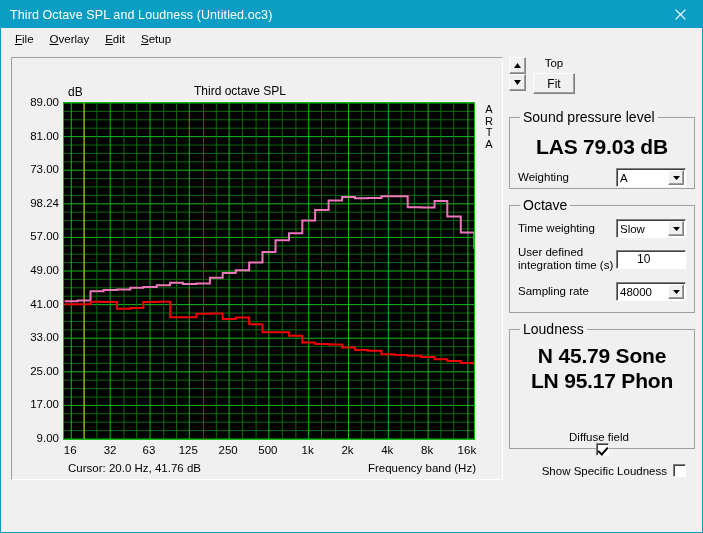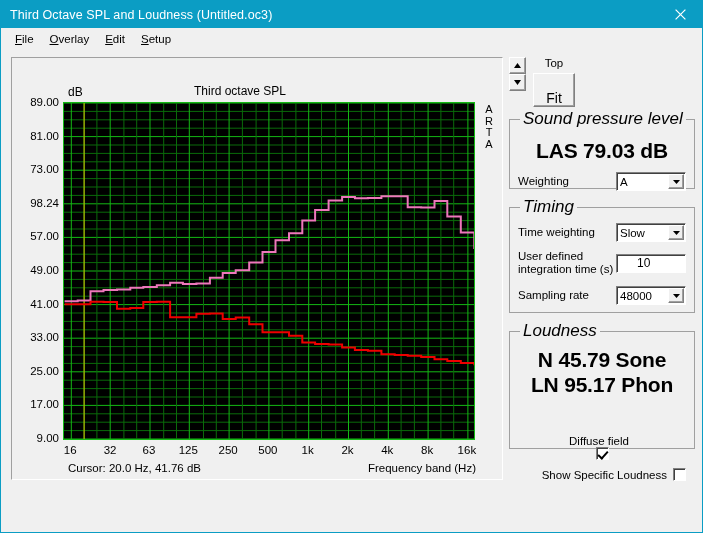--- a/index.html
+++ b/index.html
@@ -97,34 +97,34 @@
     width:17px; height:17px; background:#f0f0f0;
     border:1px solid #ffffff; border-right-color:#808080; border-bottom-color:#808080;
     box-shadow: inset -1px -1px 0 #a0a0a0;
     display:flex; align-items:center; justify-content:center;
     cursor:default;
   }
   .spin-btn svg { display:block; }
   .spin-right { margin-left:8px; }
   .spin-cap { font-size:11.5px; color:#000; text-align:center; margin-bottom:4px; }
   .btn {
-    background:#f0f0f0; color:#000; font-size:14px;
+    background:#f0f0f0; color:#000; font-size:12px;
     border:1px solid #ffffff; border-right-color:#808080; border-bottom-color:#808080;
     box-shadow: inset -1px -1px 0 #a0a0a0, 0 0 0 0 #000;
-    padding:16px 6px; cursor:default; font-family:"Liberation Sans", sans-serif;
+    padding:2px 6px; cursor:default; font-family:"Liberation Sans", sans-serif;
     text-align:center;
   }
   .btn-fit { width:42px; height:21px; }
 
   fieldset.grp {
     border:1px solid #a0a0a0; margin:0; padding:4px 8px 8px 8px;
     background:transparent;
   }
   fieldset.grp > legend {
-    font-size:17px; color:#000; padding:0 3px; margin-left:2px;font-style:italic;
+    font-size:14px; color:#000; padding:0 3px; margin-left:2px;
   }
   .big-read {
     text-align:center; font-size:21px; font-weight:bold; color:#000;
     letter-spacing:-0.2px; white-space:nowrap;
   }
   .field-row { display:flex; align-items:center; margin-top:6px; }
   .field-label { font-size:11.5px; color:#000; flex:1; line-height:13px; }
   .combo {
     position:relative; width:70px; height:19px; background:#fff;
     border:1px solid #808080; border-right-color:#ffffff; border-bottom-color:#ffffff;
@@ -345,21 +345,21 @@
           <span class="combo-btn">
             <svg width="7" height="4" viewBox="0 0 7 4">
                 <path d="M0 0 L7 0 L3.5 4 Z" fill="#000"></path>
               </svg>
           </span>
         </div>
       </div>
     </fieldset>
 
     <fieldset class="grp" style="margin-top:8px; height:116px;">
-      <legend>Timing</legend>
+      <legend>Octave</legend>
       <div class="field-row" style="margin-top:2px;">
         <div class="field-label">Time weighting</div>
         <div class="combo">
           <span class="combo-val">Slow</span>
           <span class="combo-btn">
             <svg width="7" height="4" viewBox="0 0 7 4">
                 <path d="M0 0 L7 0 L3.5 4 Z" fill="#000"></path>
               </svg>
           </span>
         </div>

